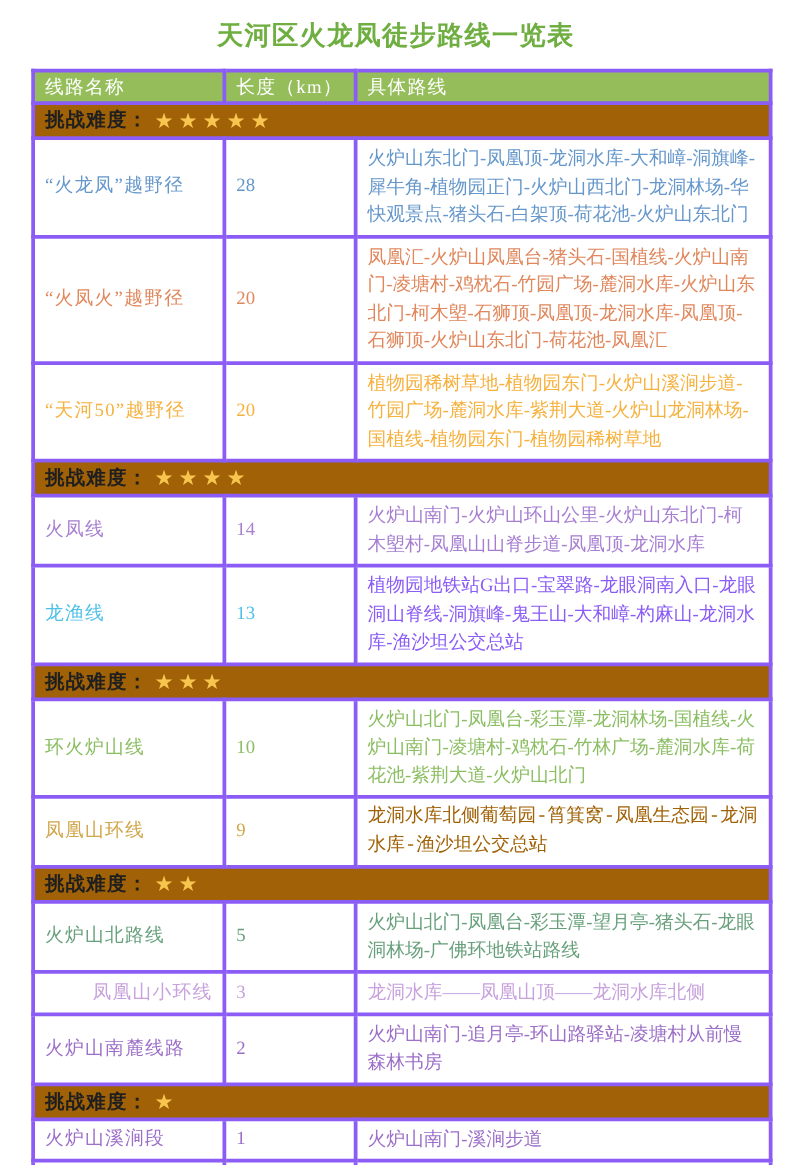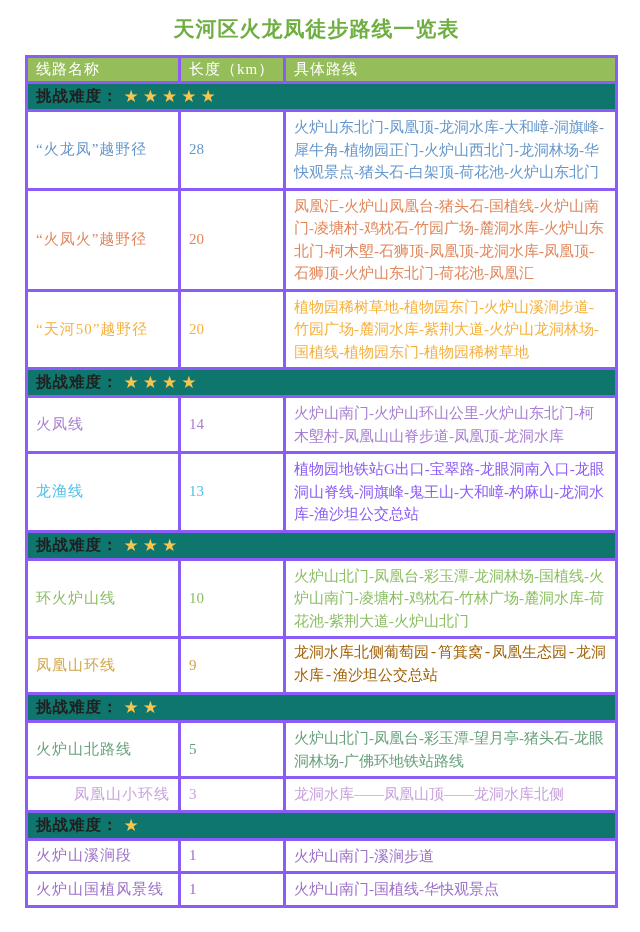--- a/index.html
+++ b/index.html
@@ -40,21 +40,21 @@
     color: #ffffff;
     font-size: 15px;
     height: 26px;
     padding: 2px 8px;
     letter-spacing: 1px;
     font-weight: normal;
   }
   tr.difficulty td {
     height: 14px;
     padding: 2px 8px;
-    background: #0f766e;
+    background: #a16207;
   }
   .diff-label {
     font-weight: bold;
     color: #1f1f1f;
     font-size: 15.5px;
     letter-spacing: 1px;
   }
   .stars {
     font-family: "DejaVu Sans", sans-serif;
     font-size: 17px;
@@ -148,20 +148,25 @@
       <tr>
         <td class="name" style="color: rgb(104, 160, 124);">火炉山北路线</td>
         <td class="len" style="color: rgb(104, 160, 124);">5</td>
         <td class="route" style="color: rgb(104, 160, 124);">火炉山北门-凤凰台-彩玉潭-望月亭-猪头石-龙眼洞林场-广佛环地铁站路线</td>
       </tr>
       <tr>
         <td class="name" style="color: rgb(200, 162, 221); text-align: right;">凤凰山小环线</td>
         <td class="len" style="color: rgb(200, 162, 221);">3</td>
         <td class="route" style="color: rgb(200, 162, 221);">龙洞水库——凤凰山顶——龙洞水库北侧</td>
       </tr>
+      <tr>
+        <td class="name" style="color: rgb(156, 111, 200);">火炉山南麓线路</td>
+        <td class="len" style="color: rgb(156, 111, 200);">2</td>
+        <td class="route" style="color: rgb(156, 111, 200);">火炉山南门-追月亭-环山路驿站-凌塘村从前慢森林书房</td>
+      </tr>
 
       <tr class="difficulty">
         <td colspan="3">
           <span class="diff-label" style="color: rgb(31, 31, 31);">挑战难度：</span><span class="stars" style="color: rgb(248, 198, 78);">★</span>
         </td>
       </tr>
       <tr>
         <td class="name" style="color: rgb(156, 111, 200);">火炉山溪涧段</td>
         <td class="len" style="color: rgb(156, 111, 200);">1</td>
         <td class="route" style="color: rgb(156, 111, 200);">火炉山南门-溪涧步道</td>

